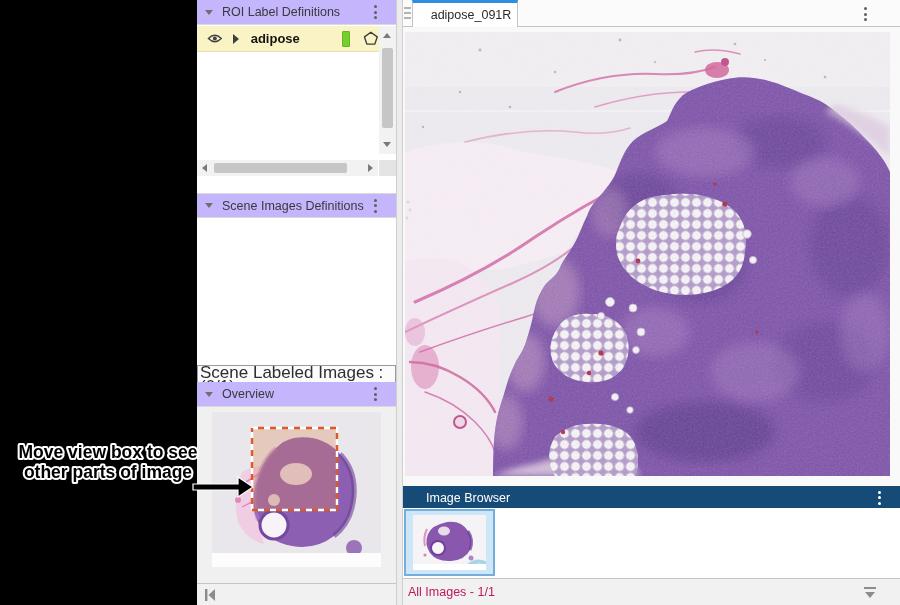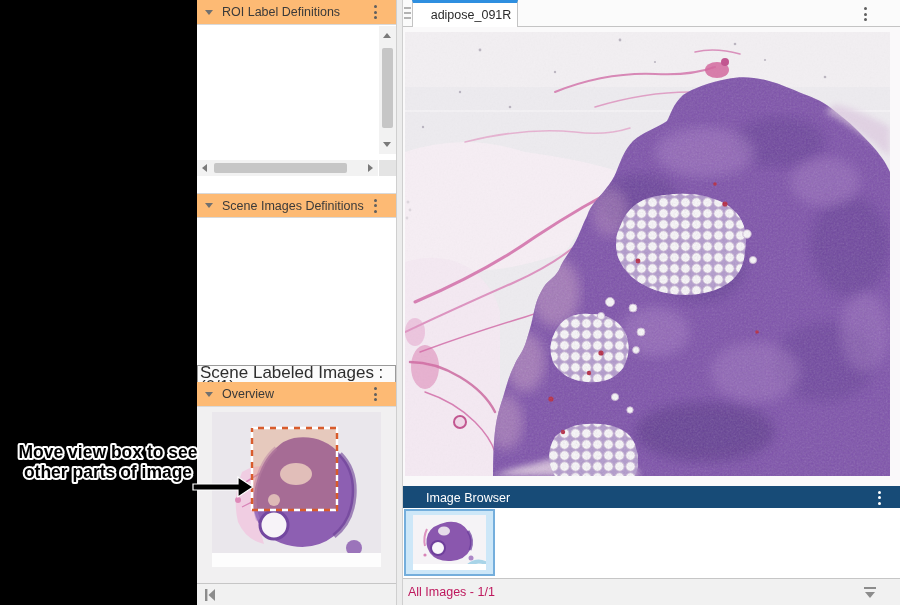--- a/index.html
+++ b/index.html
@@ -1,21 +1,21 @@
 <!DOCTYPE html>
 <html><head>
 <meta charset="utf-8">
 <style>
   html,body{margin:0;padding:0;background:#000;}
   *{box-sizing:border-box;font-family:"Liberation Sans",sans-serif;}
   #stage{position:relative;width:900px;height:605px;background:#000;overflow:hidden;}
 
   
   #left-panel{position:absolute;left:197px;top:0;width:199px;height:605px;background:#fff;}
-  .hdr{position:absolute;left:0;width:199px;height:25px;background:#fdba74;display:flex;align-items:center;
+  .hdr{position:absolute;left:0;width:199px;height:25px;background:#c4b5fd;display:flex;align-items:center;
        border-bottom:1px solid #d9d9d9;}
   .hdr .tri{margin-left:8px;width:0;height:0;border-left:4.5px solid transparent;border-right:4.5px solid transparent;
        border-top:5px solid #707070;}
   .hdr .ttl{margin-left:9px;font-size:12.5px;color:#3a3a3a;white-space:nowrap;}
   .kebab{margin-left:auto;margin-right:18px;width:4px;height:14px;display:flex;flex-direction:column;justify-content:space-between;}
   .kebab i{width:3px;height:3px;border-radius:50%;background:#5f5f5f;display:block;}
   .kebab.white i{background:#fff;}
 
   #roi-row{position:absolute;left:0;top:26px;width:182px;height:26px;background:#faf3c5;
            display:flex;align-items:center;border-bottom:1px solid #e8e0b0;}
@@ -78,20 +78,32 @@
     <div class="hdr" style="top:0;">
       <span class="tri"></span>
       <span class="ttl">ROI Label Definitions</span>
       <span class="kebab">
           <i></i>
           <i></i>
           <i></i>
         </span>
     </div>
 
+    <div id="roi-row">
+      <svg width="17" height="11" viewBox="0 0 17 11" style="margin-left:10px;">
+        <path d="M1.5,5.5 Q8.5,-1.5 15.5,5.5 Q8.5,12.5 1.5,5.5 Z" fill="none" stroke="#424242" stroke-width="1.4"></path>
+        <circle cx="8.5" cy="5.5" r="2.1" fill="#424242"></circle>
+      </svg>
+      <span class="tri-right"></span>
+      <span class="name">adipose</span>
+      <span class="swatch"></span>
+      <svg width="17" height="17" viewBox="0 0 17 17" style="margin-left:13px;">
+        <path d="M8.5,1.8 L15.4,6.8 L12.8,14.6 L4.2,14.6 L1.6,6.8 Z" fill="none" stroke="#3c3c3c" stroke-width="1.5" stroke-linejoin="round"></path>
+      </svg>
+    </div>
 
     <div class="sb" style="left:182px;top:26px;width:17px;height:128px;">
       <span class="arr up" style="left:4px;top:7px;"></span>
       <span class="thumb" style="left:3px;top:22px;width:11px;height:80px;"></span>
       <span class="arr dn" style="left:4px;bottom:7px;"></span>
     </div>
 
     <div class="sb" style="left:0;top:160px;width:181px;height:16px;">
       <span class="arr lf" style="left:5px;top:4px;"></span>
       <span class="thumb" style="left:17px;top:3px;width:133px;height:10px;"></span>

